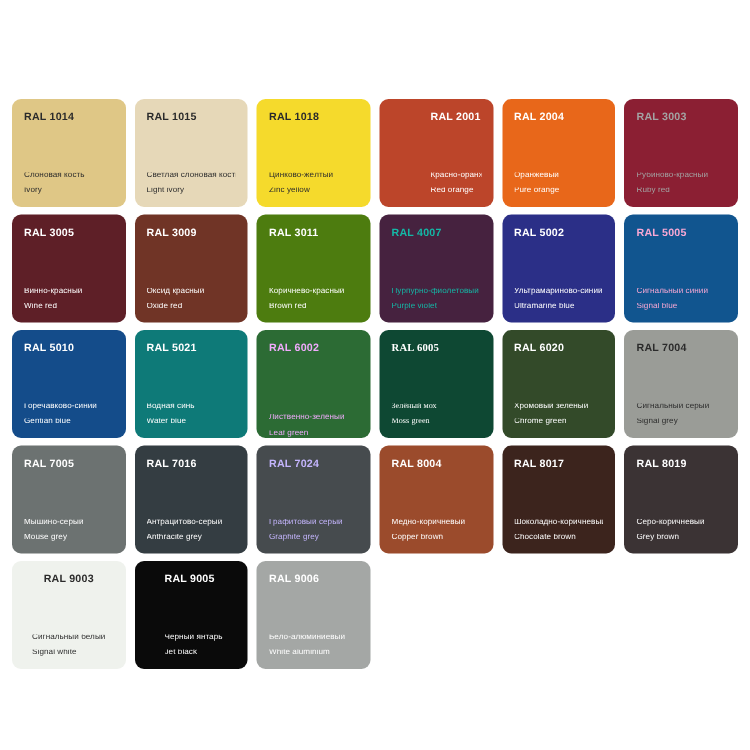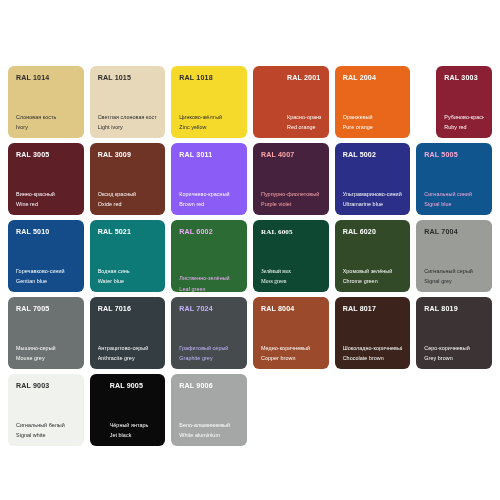--- a/index.html
+++ b/index.html
@@ -106,49 +106,49 @@
           <div class="swatch-name-en">Red orange</div>
         </div>
       </div>
       <div class="swatch-card" style="background: rgb(232, 103, 26); color: rgb(255, 255, 255);">
         <div class="swatch-code">RAL 2004</div>
         <div class="swatch-names">
           <div class="swatch-name-ru">Оранжевый</div>
           <div class="swatch-name-en">Pure orange</div>
         </div>
       </div>
-      <div class="swatch-card" style="background: rgb(139, 31, 51); color: #ffffff; margin-left: 20px;">
+      <div class="swatch-card" style="background: rgb(139, 31, 51); color: #a3a3a3;">
         <div class="swatch-code">RAL 3003</div>
         <div class="swatch-names">
           <div class="swatch-name-ru">Рубиново-красный</div>
           <div class="swatch-name-en">Ruby red</div>
         </div>
       </div>
       <div class="swatch-card" style="background: rgb(94, 31, 39); color: rgb(255, 255, 255);">
         <div class="swatch-code">RAL 3005</div>
         <div class="swatch-names">
           <div class="swatch-name-ru">Винно-красный</div>
           <div class="swatch-name-en">Wine red</div>
         </div>
       </div>
       <div class="swatch-card" style="background: rgb(112, 52, 38); color: rgb(255, 255, 255);">
         <div class="swatch-code">RAL 3009</div>
         <div class="swatch-names">
           <div class="swatch-name-ru">Оксид красный</div>
           <div class="swatch-name-en">Oxide red</div>
         </div>
       </div>
-      <div class="swatch-card" style="background: #8b5cf6; color: rgb(255, 255, 255);">
+      <div class="swatch-card" style="background: #4d7c0f; color: rgb(255, 255, 255);">
         <div class="swatch-code">RAL 3011</div>
         <div class="swatch-names">
           <div class="swatch-name-ru">Коричнево-красный</div>
           <div class="swatch-name-en">Brown red</div>
         </div>
       </div>
-      <div class="swatch-card" style="background: rgb(70, 34, 63); color: #fca5a5;">
+      <div class="swatch-card" style="background: rgb(70, 34, 63); color: #14b8a6;">
         <div class="swatch-code">RAL 4007</div>
         <div class="swatch-names">
           <div class="swatch-name-ru">Пурпурно-фиолетовый</div>
           <div class="swatch-name-en">Purple violet</div>
         </div>
       </div>
       <div class="swatch-card" style="background: rgb(43, 47, 135); color: rgb(255, 255, 255);">
         <div class="swatch-code">RAL 5002</div>
         <div class="swatch-names">
           <div class="swatch-name-ru">Ультрамариново-синий</div>
@@ -239,21 +239,21 @@
           <div class="swatch-name-en">Chocolate brown</div>
         </div>
       </div>
       <div class="swatch-card" style="background: rgb(59, 51, 52); color: rgb(255, 255, 255);">
         <div class="swatch-code">RAL 8019</div>
         <div class="swatch-names">
           <div class="swatch-name-ru">Серо-коричневый</div>
           <div class="swatch-name-en">Grey brown</div>
         </div>
       </div>
-      <div class="swatch-card" style="background: rgb(239, 242, 237); color: rgb(43, 43, 43);">
+      <div class="swatch-card" style="background: rgb(239, 242, 237); color: rgb(43, 43, 43); align-items: center;">
         <div class="swatch-code">RAL 9003</div>
         <div class="swatch-names">
           <div class="swatch-name-ru">Сигнальный белый</div>
           <div class="swatch-name-en">Signal white</div>
         </div>
       </div>
       <div class="swatch-card" style="background: rgb(10, 10, 10); color: rgb(255, 255, 255); padding-left: 20px;">
         <div class="swatch-code">RAL 9005</div>
         <div class="swatch-names">
           <div class="swatch-name-ru">Чёрный янтарь</div>

